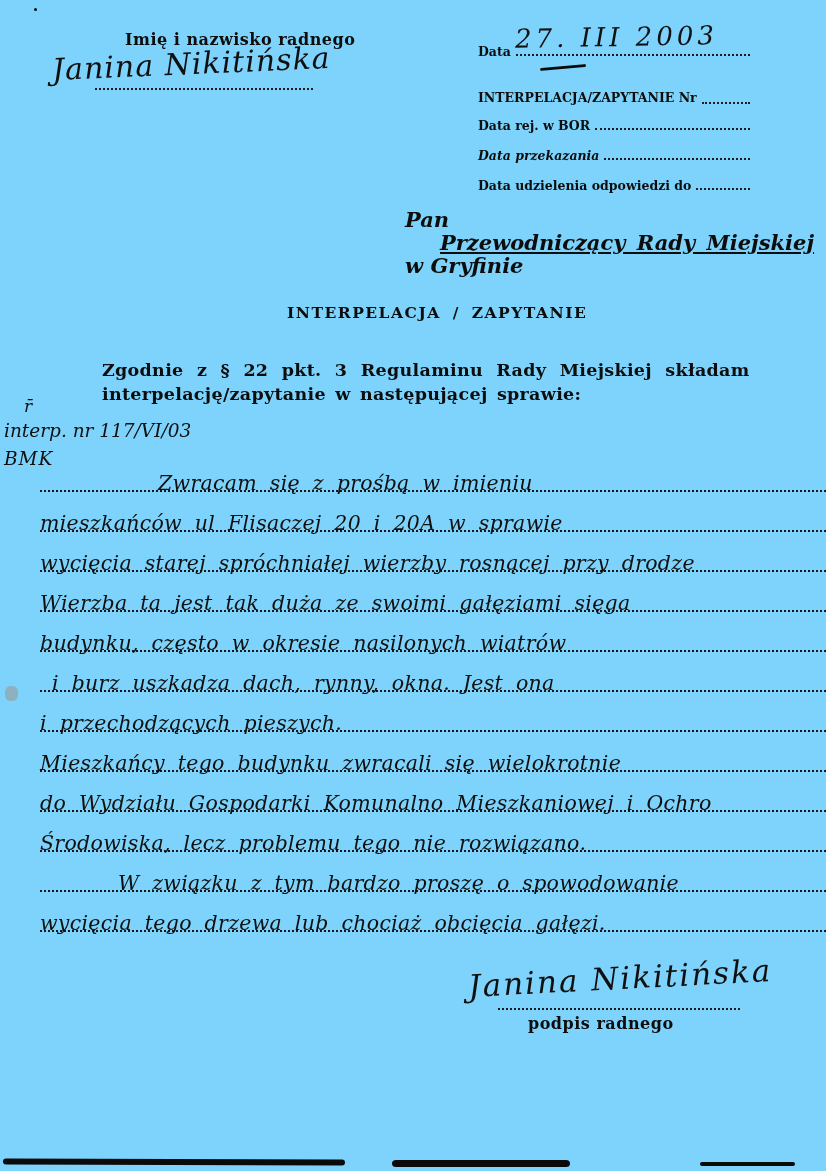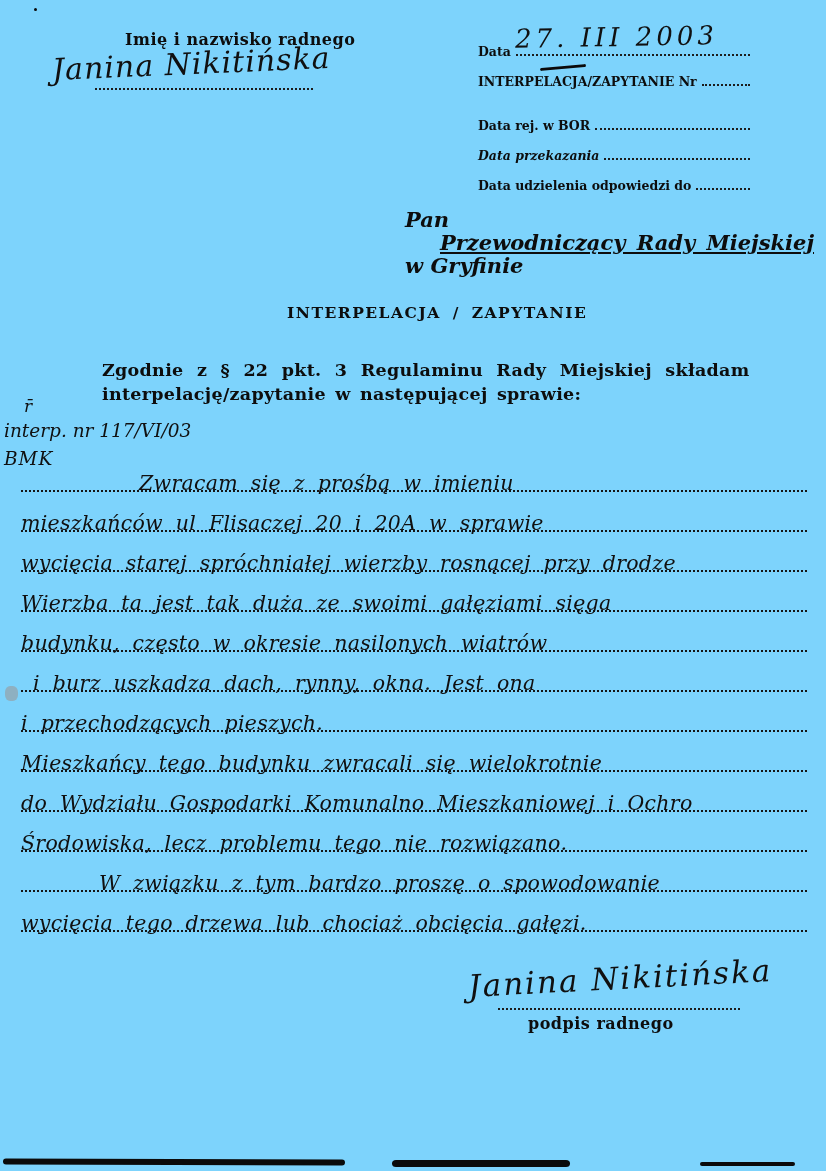--- a/index.html
+++ b/index.html
@@ -17,21 +17,21 @@
   .name-label{left:125px;top:30px;font-size:16px;letter-spacing:.5px;}
   .name-hw{left:52px;top:46px;font-size:30px;transform:rotate(-2.5deg);letter-spacing:1px;}
   .name-dots{left:95px;top:72px;width:218px;height:16px;}
 
   
   .meta{left:478px;top:30px;width:272px;}
   .meta-row{position:absolute;left:0;display:flex;align-items:baseline;width:272px;}
   .meta-row .lbl{font-size:12.5px;white-space:nowrap;}
   .meta-row .leader{flex:1;border-bottom:2px dotted #1c1c1c;margin-left:5px;height:10px;min-width:12px;}
   .row-date{top:14px;}
-  .row-f0{top:44px;}
+  .row-f0{top:60px;align-items:center;}
   .row-f1{top:88px;}
   .row-f2{top:118px;font-style:italic;}
   .row-f3{top:148px;}
   .date-hw{left:515px;top:22px;font-size:26px;letter-spacing:4px;transform:rotate(-1deg);}
 
   
   .addressee{left:405px;top:208px;font-size:21px;font-style:italic;line-height:23px;}
   .addr2{margin-left:35px;word-spacing:4px;text-decoration:underline;}
   .addr3{}
 
@@ -42,21 +42,21 @@
   .intro{left:102px;top:358px;font-size:17.5px;line-height:24px;}
   .intro .l1{word-spacing:7px;letter-spacing:.3px;}
   .intro .l2{word-spacing:3px;letter-spacing:.3px;}
 
   
   .margin-mark{left:24px;top:396px;font-size:17px;}
   .margin-note1{left:4px;top:420px;font-size:18.5px;}
   .margin-note2{left:4px;top:448px;font-size:18.5px;letter-spacing:1px;}
 
   
-  .body-lines{left:21px;top:452px;width:786px;}
+  .body-lines{left:40px;top:452px;width:786px;}
   .ruled-line{
     height:38px;border-bottom:2px dotted #151515;
     display:flex;align-items:flex-end;overflow:visible;
   }
   .ruled-line .hw{
     font-size:20.5px;line-height:1;word-spacing:6px;letter-spacing:.3px;
     transform:translateY(3px);
   }
   .ind-lg{padding-left:118px;}
   .ind-md{padding-left:78px;}

